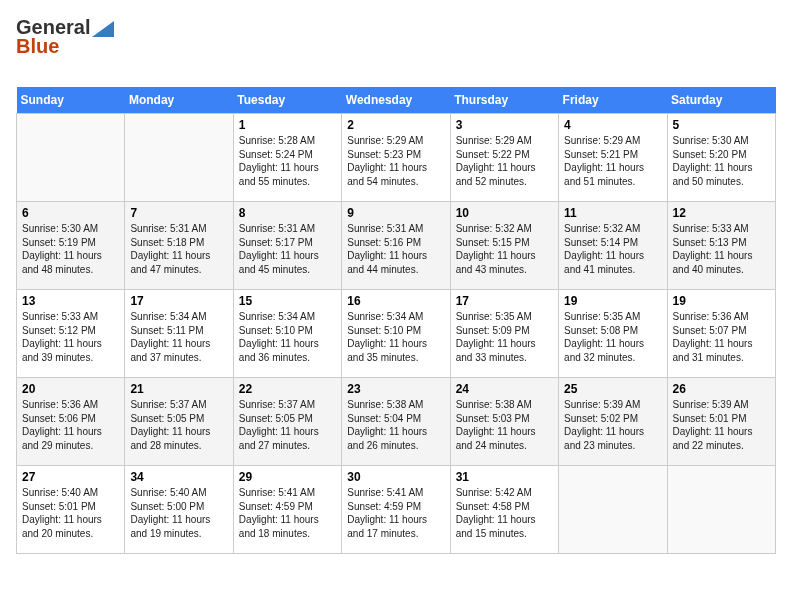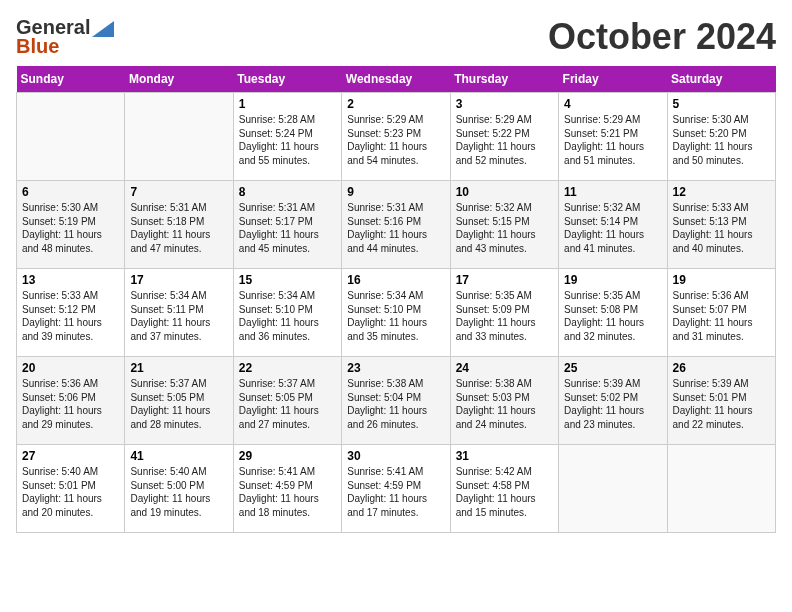--- a/index.html
+++ b/index.html
@@ -7,21 +7,21 @@
       font-family: Arial, sans-serif;
       background: #fff;
       width: 792px;
       min-height: 612px;
       padding: 16px;
     }
     .header {
       display: flex;
       justify-content: space-between;
       align-items: flex-start;
-      margin-bottom: 8px;
+      margin-bottom: 29px;
     }
     .logo {
       display: flex;
       flex-direction: column;
       align-items: flex-start;
     }
     .logo-line {
       display: flex;
       align-items: center;
     }
@@ -71,37 +71,36 @@
       font-size: 10px;
       line-height: 1.35;
       color: #222;
     }
     td.empty {
       background: #f9f9f9;
     }
     tr:nth-child(even) td {
       background-color: #f4f4f4;
     }
-    tr.header-row th { background-color: #a21caf; }
+    tr.header-row th { background-color: #3b82f6; }
   </style>
 </head>
 <body>
 
 <div class="header">
   <div class="logo">
     <div class="logo-line">
       <span style="font-size:20px; font-weight:bold; color:#333;">General</span>
       <svg width="22" height="16" viewBox="0 0 22 16" style="margin-left:2px; margin-top:2px;">
         <polygon points="0,16 22,0 22,16" fill="#3a7abf"></polygon>
       </svg>
     </div>
     <span style="font-size:20px; font-weight:bold; color:#c2410c; margin-top:-4px;">Blue</span>
   </div>
   <div class="title-area">
-    <div class="month-title">October 2024</div>
   </div>
 </div>
 
 <table>
   <thead>
     <tr class="header-row">
     <th>Sunday</th>
         <th>Monday</th>
         <th>Tuesday</th>
         <th>Wednesday</th>
@@ -224,21 +223,21 @@
           <span class="day-num">26</span>
           <div class="day-info">Sunrise: 5:39 AM<br>Sunset: 5:01 PM<br>Daylight: 11 hours and 22 minutes.</div>
         </td>
       </tr>
       <tr class="week-row">
         <td>
           <span class="day-num">27</span>
           <div class="day-info">Sunrise: 5:40 AM<br>Sunset: 5:01 PM<br>Daylight: 11 hours and 20 minutes.</div>
         </td>
         <td>
-          <span class="day-num">41</span>
+          <span class="day-num">34</span>
           <div class="day-info">Sunrise: 5:40 AM<br>Sunset: 5:00 PM<br>Daylight: 11 hours and 19 minutes.</div>
         </td>
         <td>
           <span class="day-num">29</span>
           <div class="day-info">Sunrise: 5:41 AM<br>Sunset: 4:59 PM<br>Daylight: 11 hours and 18 minutes.</div>
         </td>
         <td>
           <span class="day-num">30</span>
           <div class="day-info">Sunrise: 5:41 AM<br>Sunset: 4:59 PM<br>Daylight: 11 hours and 17 minutes.</div>
         </td>

